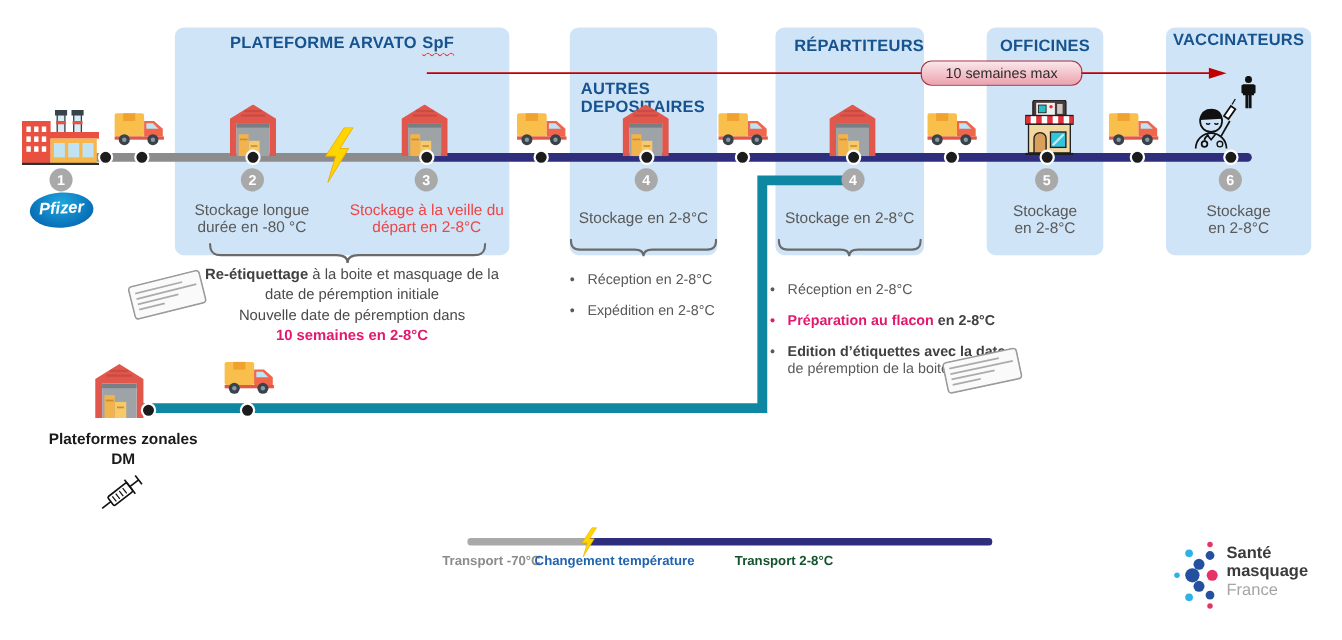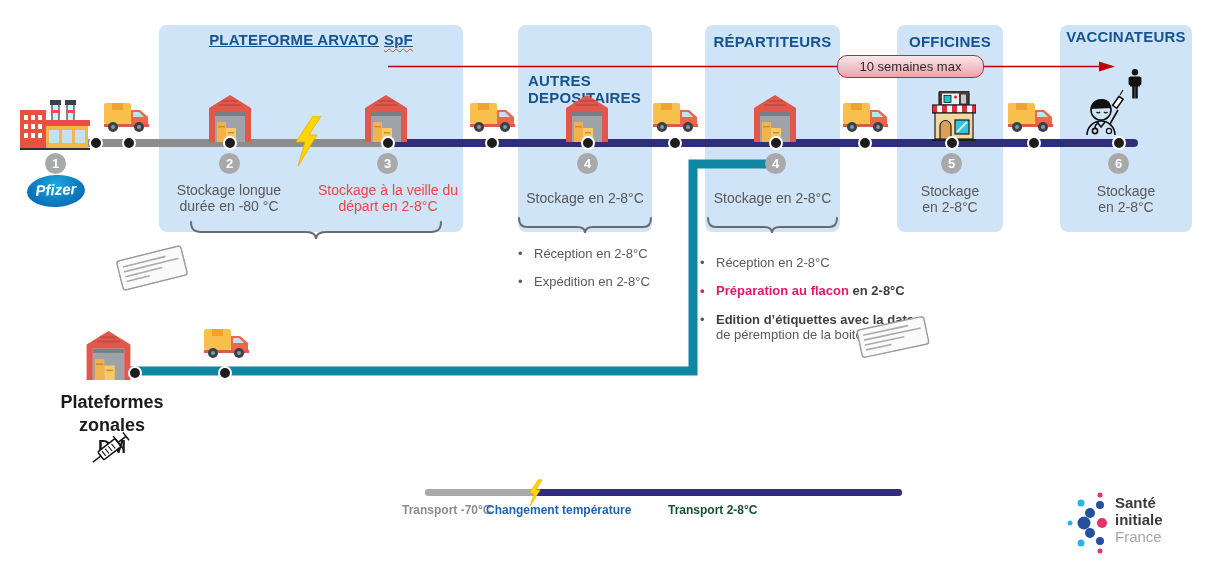--- a/index.html
+++ b/index.html
@@ -27,46 +27,46 @@
   .brow .b{width:16px;flex:0 0 16px;}
   .pink{color:#E2176E;font-weight:bold;}
   .bold-dark{color:#404040;font-weight:bold;}
   .reetiq{position:absolute;left:165px;top:241px;width:310px;text-align:center;
           font-size:13.5px;color:#4a4a4a;line-height:1.36;}
   .badge{position:absolute;left:837px;top:55px;width:145px;height:21px;border:1.5px solid #A83240;
          border-radius:10px;background:linear-gradient(#FAE7EA,#ECA2AF);color:#2B2B2B;
          font-size:13px;text-align:center;line-height:21px;}
   .legend-label{position:absolute;font-size:12px;font-weight:bold;top:503px;}
   .zonales{position:absolute;left:42px;top:391px;width:140px;text-align:center;
-           font-size:18px;font-weight:bold;color:#1A1A1A;line-height:1.25;}
+           font-size:14px;font-weight:bold;color:#1A1A1A;line-height:1.25;}
   .pfizer{position:absolute;left:27px;top:175px;width:58px;height:32px;border-radius:50%;
           background:radial-gradient(ellipse at 50% 30%,#1FA7DE 0%,#0E7CC0 55%,#005BA9 100%);
           color:#fff;font-style:italic;font-weight:bold;font-size:15px;text-align:center;
           line-height:30px;transform:rotate(-3deg);}
   .logo-text{position:absolute;left:1115px;top:494px;font-size:15px;font-weight:bold;
              color:#3A3A39;line-height:17px;}
   .logo-text .light{font-weight:normal;color:#A5A5A4;}
   svg{display:block;}
 </style>
 </head>
 <body>
 
 <div class="canvas">
 
   <div class="panel" style="left:159px;width:304px;">
-    <div class="panel-header" style="top:6px;text-decoration:underline;"><span>PLATEFORME ARVATO</span><span class="wavy">SpF</span></div>
+    <div class="panel-header" style="top:6px;"><span>PLATEFORME ARVATO</span><span class="wavy">SpF</span></div>
   </div>
   <div class="panel" style="left:518px;width:134px;">
     <div class="panel-header left" style="top:4px;margin-top:44px;">
       <div>AUTRES</div>
       <div>DEPOSITAIRES</div>
     </div>
   </div>
   <div class="panel" style="left:705px;width:135px;">
-    <div class="panel-header" style="top:8px;">RÉPARTITEURS</div>
+    <div class="panel-header" style="top:8px;text-align:right;">RÉPARTITEURS</div>
   </div>
   <div class="panel" style="left:897px;width:106px;">
     <div class="panel-header" style="top:8px;">OFFICINES</div>
   </div>
   <div class="panel" style="left:1060px;width:132px;">
     <div class="panel-header" style="top:3px;font-size:15px;">VACCINATEURS</div>
   </div>
 
   <svg class="abs" style="left:0;top:0;" width="1220" height="582">
     <polyline points="776,164 693,164 693,371 130,371" fill="none" stroke="#0F87A2" stroke-width="9"></polyline>
@@ -298,20 +298,26 @@
   <svg class="abs" style="left:190px;top:221px;" width="252" height="20">
     <path d="M1,1 C1,9 5,11 11,11 L116,11 C122,11 126,13 126,18 C126,13 130,11 136,11 L241,11 C247,11 251,9 251,1" fill="none" stroke="#6A6A6A" stroke-width="2" stroke-linecap="round"></path>
   </svg>
   <svg class="abs" style="left:518px;top:217px;" width="134" height="18">
     <path d="M1,1 C1,8 4,10 9,10 L59,10 C64,10 67,12 67,16 C67,12 70,10 75,10 L125,10 C130,10 133,8 133,1" fill="none" stroke="#6A6A6A" stroke-width="2" stroke-linecap="round"></path>
   </svg>
   <svg class="abs" style="left:707px;top:217px;" width="131" height="18">
     <path d="M1,1 C1,8 4,10 9,10 L57,10 C62,10 65,12 65,16 C65,12 68,10 73,10 L122,10 C127,10 130,8 130,1" fill="none" stroke="#6A6A6A" stroke-width="2" stroke-linecap="round"></path>
   </svg>
 
+  <div class="reetiq">
+    <span class="bold-dark">Re-étiquettage</span><span> à la boite et masquage de la</span><br>
+    <span>date de péremption initiale</span><br>
+    <span>Nouvelle date de péremption dans</span><br>
+    <span class="pink">10 semaines en 2-8°C</span>
+  </div>
 
   <svg class="abs" style="left:118px;top:252px;transform:rotate(-14deg);" width="68" height="32" viewBox="0 0 68 32">
     <rect x="1" y="1" width="66" height="30" rx="3" fill="#FAFAFA" stroke="#9B9B9B" stroke-width="1.5"></rect>
     <g stroke="#ABABAB" stroke-width="1.6">
         <line x1="6" y1="8" x2="50" y2="8"></line>
         <line x1="6" y1="13" x2="62" y2="13"></line>
         <line x1="6" y1="18" x2="44" y2="18"></line>
         <line x1="6" y1="23" x2="30" y2="23"></line>
       </g>
   </svg>
@@ -416,17 +422,17 @@
       <circle cx="18" cy="35" r="6.5" fill="#24509E"></circle>
       <circle cx="36" cy="35" r="5" fill="#E73268"></circle>
       <circle cx="24" cy="45" r="5" fill="#24509E"></circle>
       <circle cx="15" cy="55" r="3.5" fill="#2BB3E8"></circle>
       <circle cx="34" cy="53" r="4" fill="#24509E"></circle>
       <circle cx="34" cy="63" r="2.5" fill="#E73268"></circle>
     </g>
   </svg>
   <div class="logo-text">
     <div>Santé</div>
-    <div>initiale</div>
+    <div>masquage</div>
     <div class="light">France</div>
   </div>
 
 </div>
 
 </body></html>

